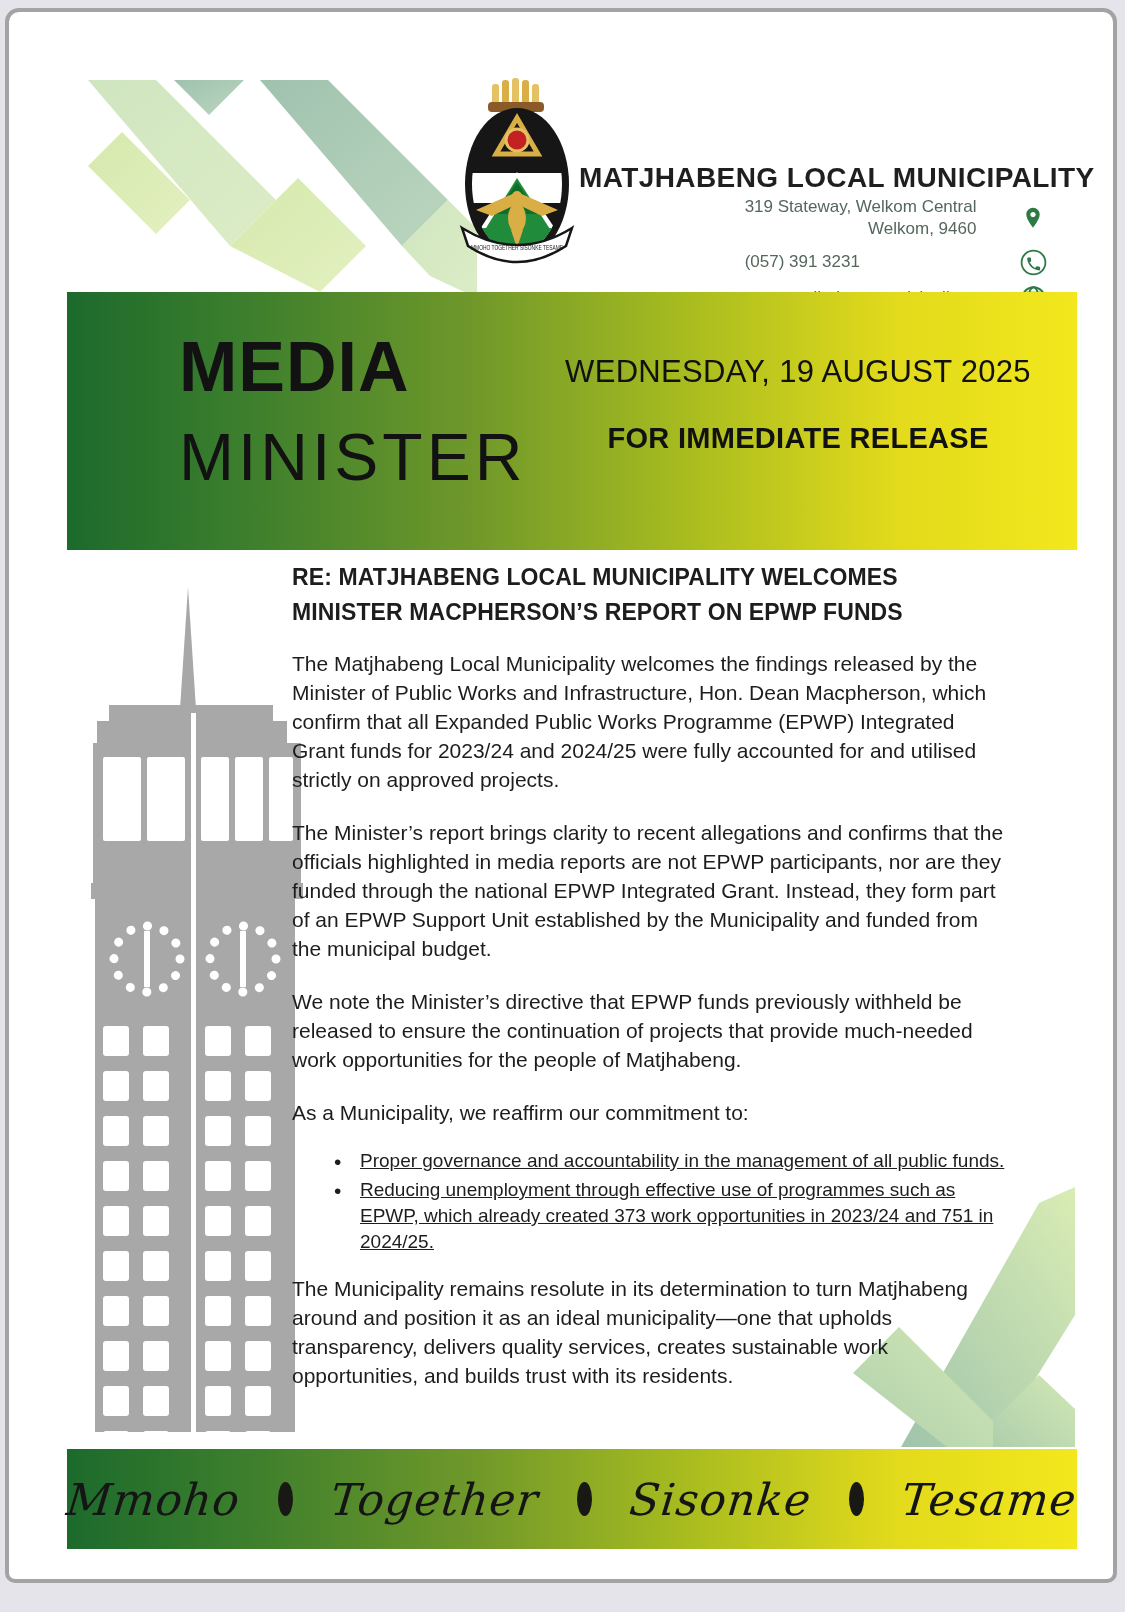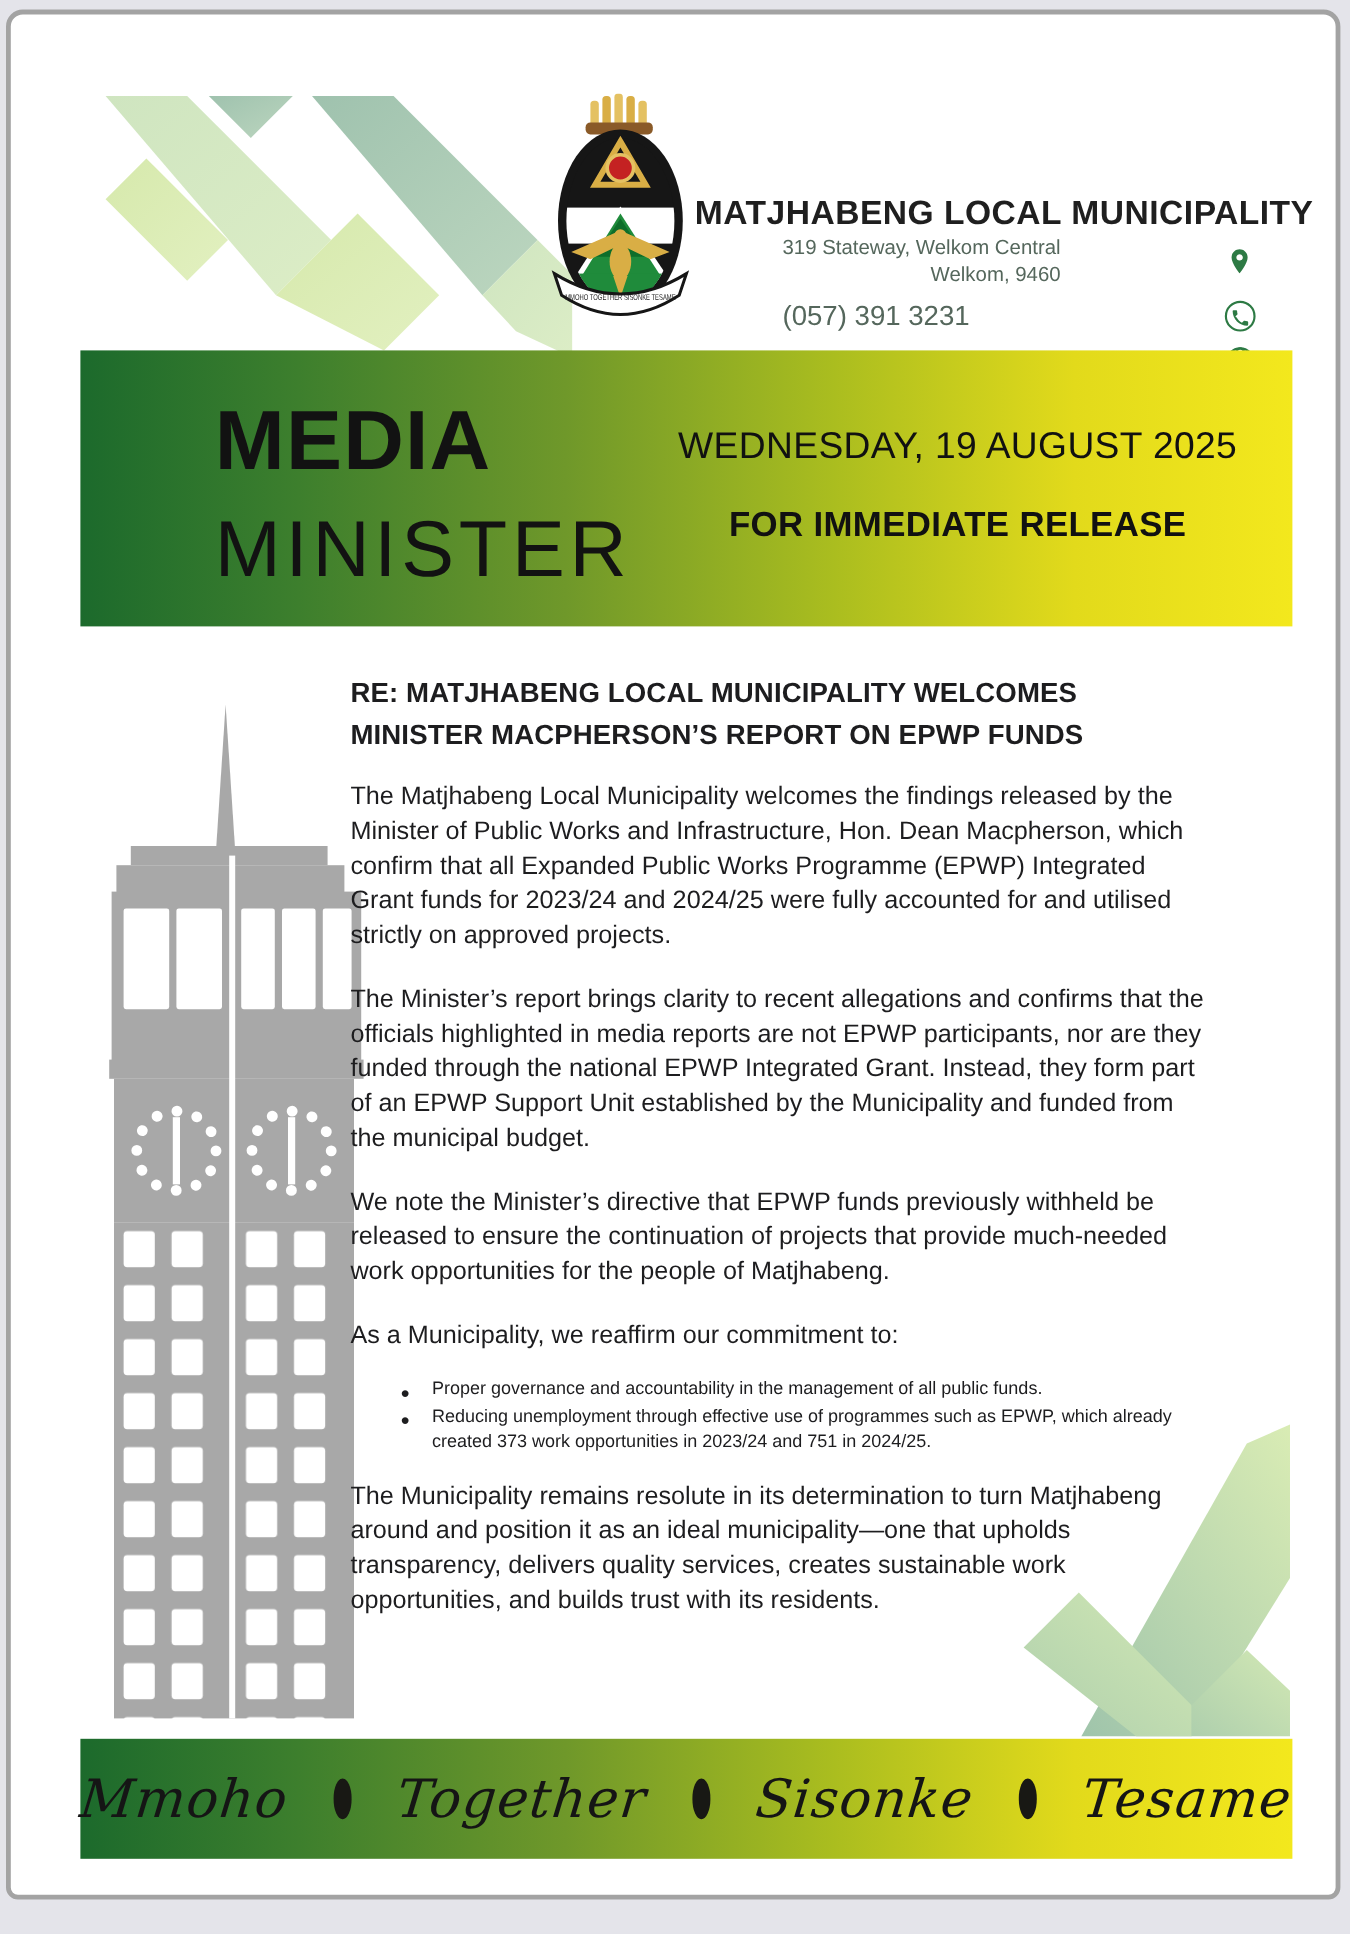--- a/index.html
+++ b/index.html
@@ -19,44 +19,44 @@
   
   .deco-tl{position:absolute;left:53px;top:58px;width:415px;height:245px;}
   .logo{position:absolute;left:445px;top:66px;width:130px;height:200px;}
   .muni-title{
     position:absolute;left:570px;top:150px;width:445px;
     font-size:28px;font-weight:700;color:#1f1f1f;letter-spacing:.4px;
     white-space:nowrap;
   }
   .contact{position:absolute;top:184px;right:66px;text-align:right;}
   .contact .row{display:flex;align-items:center;justify-content:space-between;gap:12px;margin-bottom:9px;}
-  .contact .txt{color:#55675c;font-size:23px;line-height:1.28;}
+  .contact .txt{color:#55675c;font-size:17px;line-height:1.28;}
   .contact .row.small .txt{font-size:17px;}
   .contact .icon{width:28px;display:flex;justify-content:center;color:#2d7a44;flex:0 0 28px;}
   
   .banner{
-    position:absolute;left:58px;top:280px;width:1010px;height:230px;
+    position:absolute;left:58px;top:280px;width:1010px;height:258px;
     background:linear-gradient(90deg,#1c6a2c 0%,#3d7f2d 18%,#6f982a 40%,#aabd1f 62%,#e2da1b 82%,#f3e81d 100%);
   }
   .banner .media-block{position:absolute;left:112px;top:40px;color:#121212;}
   .banner .media{font-size:70px;font-weight:800;line-height:1;letter-spacing:1px;}
   .banner .release{font-size:66px;font-weight:400;line-height:1;letter-spacing:4px;margin-top:22px;}
   .banner .right-block{position:absolute;left:470px;right:18px;top:62px;text-align:center;color:#111;}
   .banner .date{font-size:31px;font-weight:400;letter-spacing:.3px;}
   .banner .tag{font-size:29px;font-weight:800;margin-top:32px;letter-spacing:.3px;}
   
   .tower{position:absolute;left:48px;top:575px;width:270px;height:856px;opacity:.88;z-index:0;}
   .deco-br{position:absolute;right:38px;top:1113px;width:232px;height:322px;z-index:0;}
   
   .content{position:absolute;left:283px;right:104px;top:548px;z-index:2;color:#1d1d1f;}
   .content .heading{font-size:23px;font-weight:700;line-height:1.5;margin-bottom:21px;letter-spacing:.1px;}
   .content p{font-size:21px;line-height:1.38;margin:0 0 24px 0;}
   .content p.intro{margin-bottom:20px;}
   .content ul{margin:0 0 20px 0;padding:0 0 0 68px;list-style:none;}
-  .content li{font-size:15px;line-height:1.38;position:relative;margin-bottom:3px;}
+  .content li{font-size:19px;line-height:1.38;position:relative;margin-bottom:3px;text-decoration:underline;}
   .content li::before{content:"•";position:absolute;left:-26px;top:0;font-size:21px;}
   
   .footer{
     position:absolute;left:58px;top:1437px;width:1010px;height:100px;z-index:3;
     background:linear-gradient(90deg,#1c6a2c 0%,#3d7f2d 18%,#6f982a 40%,#aabd1f 62%,#e2da1b 82%,#f3e81d 100%);
     display:flex;align-items:center;justify-content:center;gap:38px;
   }
   .footer .word{
     font-family:"DejaVu Serif", cursive;font-style:italic;
     font-size:44px;color:#151515;transform:skewX(-6deg);letter-spacing:1px;

